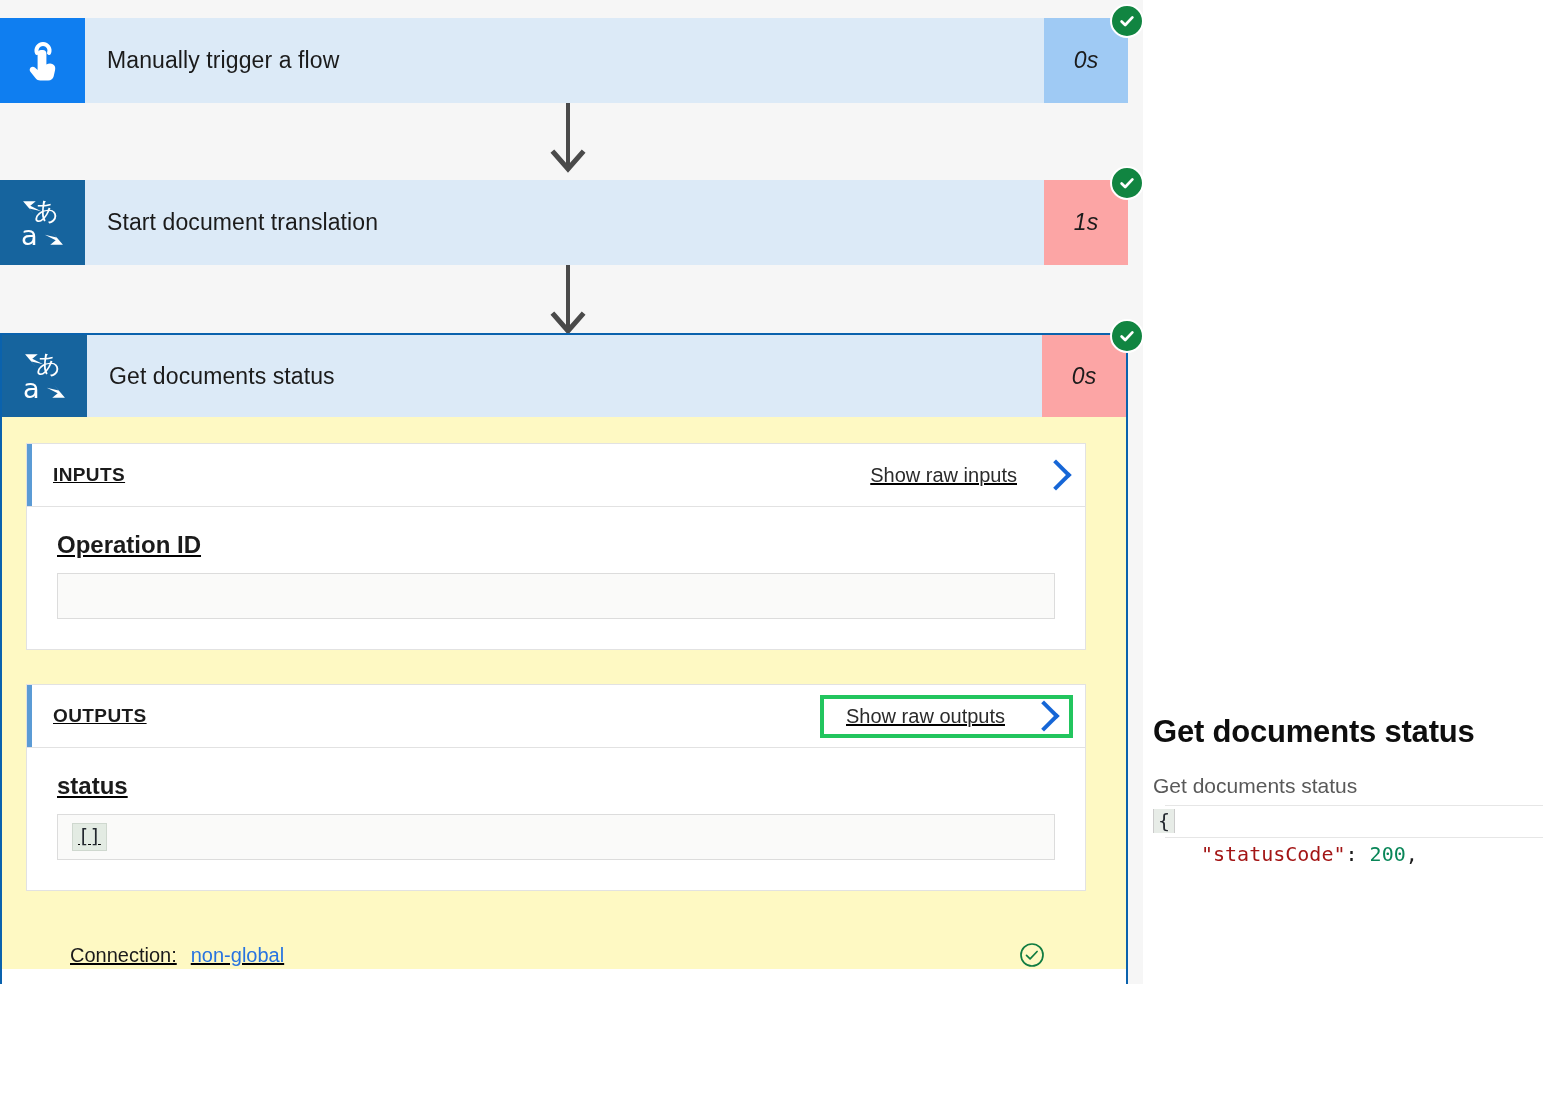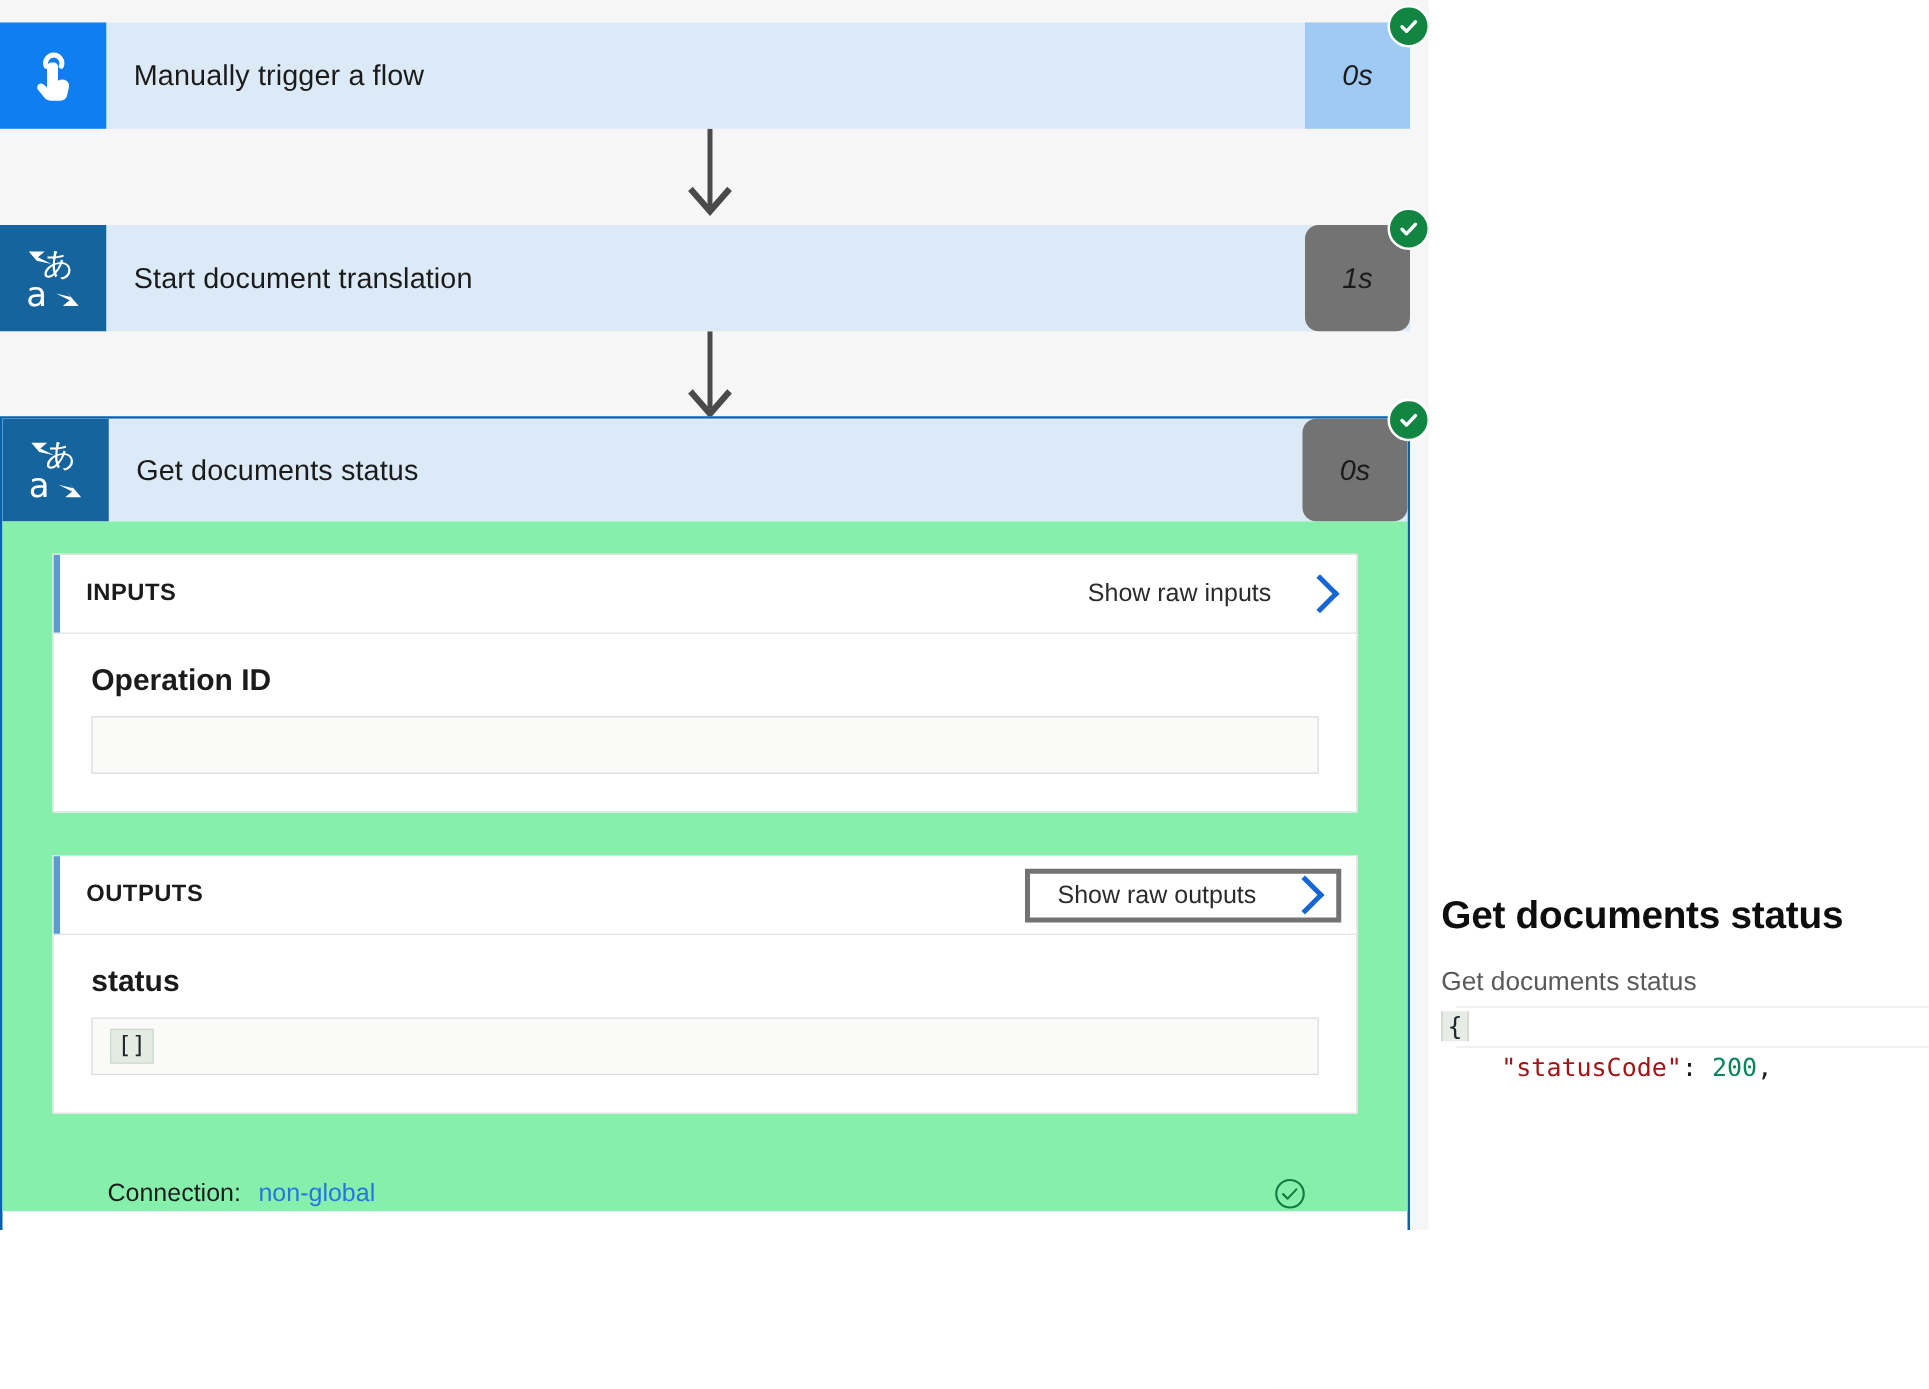--- a/index.html
+++ b/index.html
@@ -63,21 +63,21 @@
     width: 84px;
     min-width: 84px;
     display: flex;
     align-items: center;
     justify-content: center;
     font-size: 23px;
     color: #1b1b1b;
     font-style: italic;
   }
   .dur-bright { background: #9fcaf4; }
-  .dur-steel  { background: #737373; border-radius: 11px; }
+  .dur-steel  { background: #fca5a5; }
 
   .status-check {
     position: absolute;
     width: 34px;
     height: 34px;
     border-radius: 50%;
     background: #118541;
     border: 2px solid #ffffff;
     box-sizing: border-box;
     display: flex;
@@ -98,22 +98,23 @@
   #card-status {
     border: 2px solid #0a62ad;
     background: #ffffff;
     top: 333px;
     height: 774px;
   }
   #card-status .card-header { height: 82px; }
   #card-status .card-icon { height: 82px; }
 
   .card-body {
-    background: #86efac;
-    padding: 26px 40px 0 40px;
+    background: #fef9c3;
+    padding: 26px 40px 0 24px;
+    text-decoration: underline;
   }
 
   
   .section {
     border: 1px solid #e2e2e2;
     margin-bottom: 34px;
     background: #ffffff;
   }
   .section-head {
     position: relative;
@@ -150,21 +151,21 @@
   }
   .chev {
     display: block;
     width: 18px;
     height: 18px;
     border-right: 4px solid #1666d6;
     border-top: 4px solid #1666d6;
     transform: rotate(45deg);
   }
   .raw-link.boxed {
-    border: 4px solid #737373;
+    border: 4px solid #22c55e;
     padding: 6px 14px 6px 22px;
     margin-right: -6px;
     background: #ffffff;
   }
 
   .field-block { padding: 24px 30px 30px 30px; }
   .field-label {
     font-size: 24px;
     font-weight: bold;
     color: #1b1b1b;

